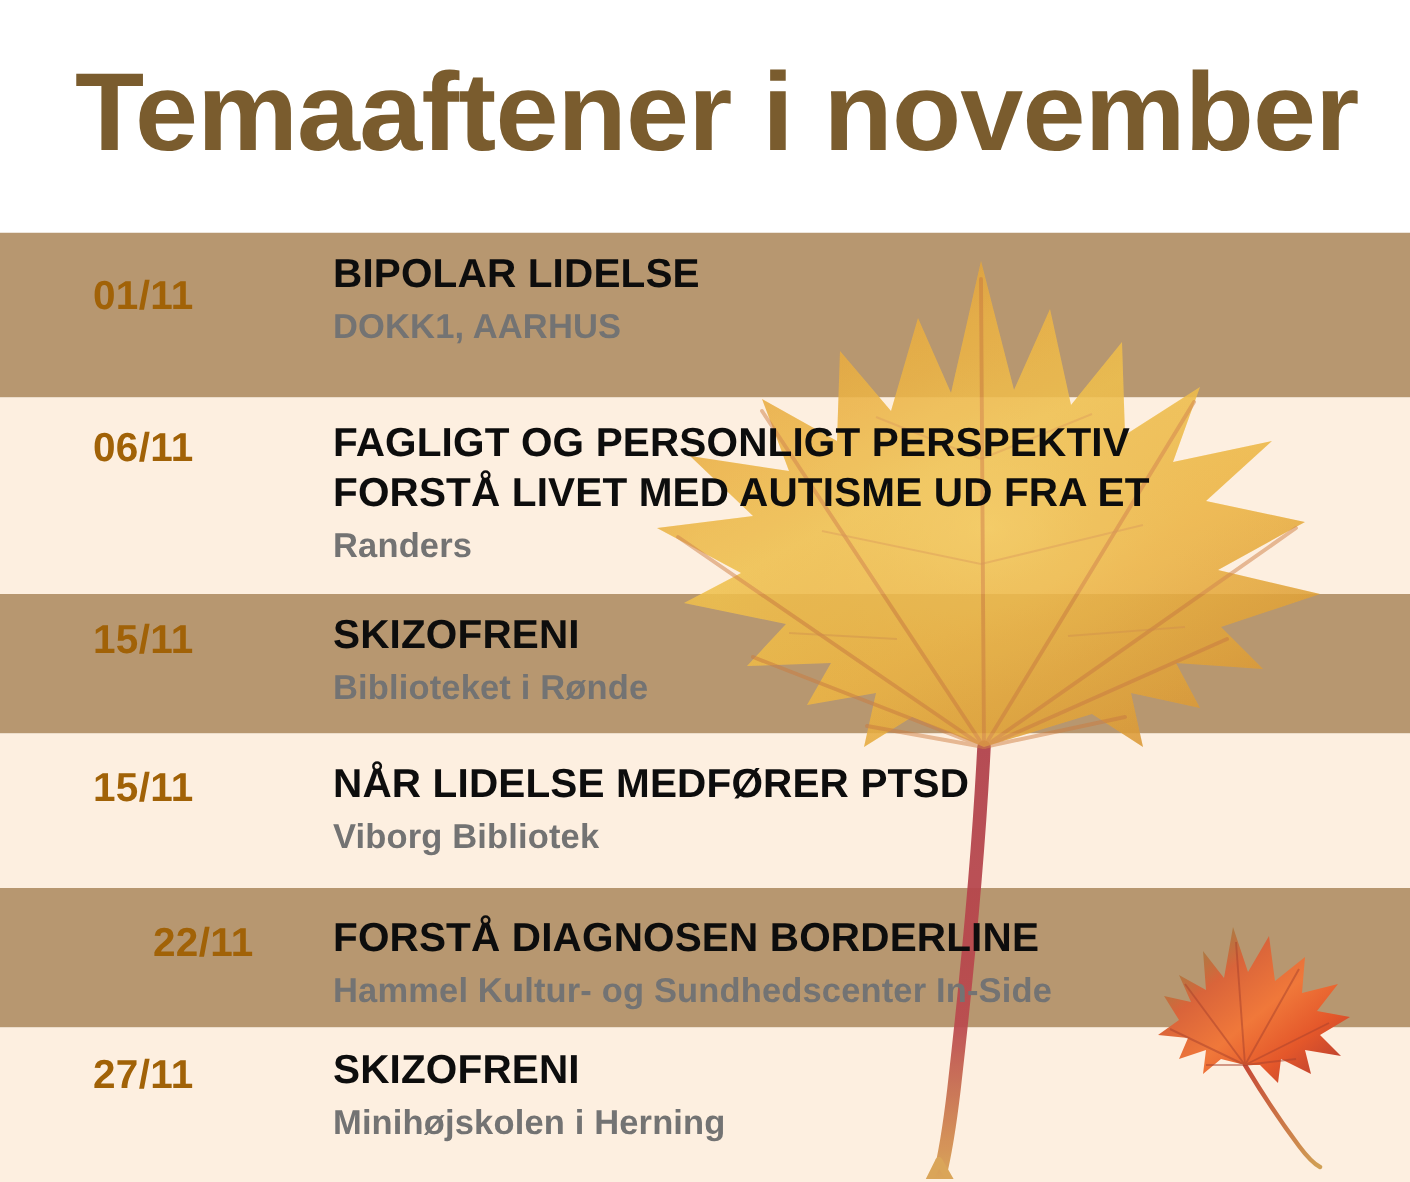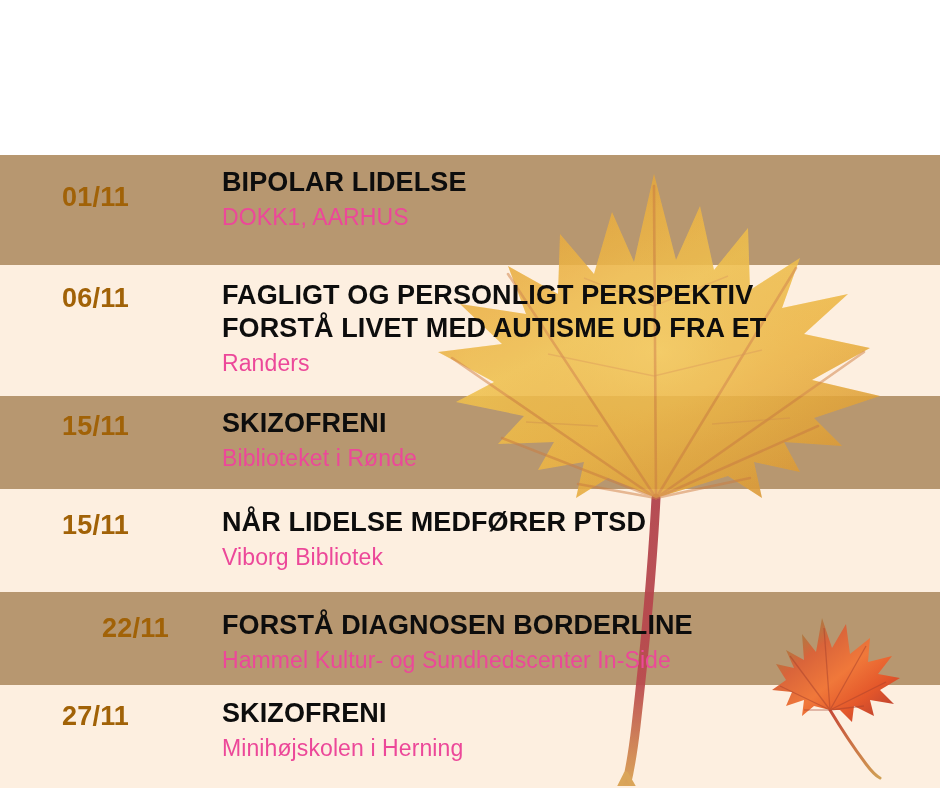--- a/index.html
+++ b/index.html
@@ -85,41 +85,44 @@
     font-size:27px;
     line-height:33px;
     font-weight:700;
     color:#0d0d0d;
     letter-spacing:0.1px;
     white-space:nowrap;
   }
   .row-venue {
     font-size:23px;
     line-height:30px;
-    font-weight:400;
-    color:#ec4899;
+    font-weight:700;
+    color:#737373;
     letter-spacing:0.1px;
     white-space:nowrap;
     margin-top:3px;
   }
 </style>
 </head>
 <body>
 
 <div id="poster">
 
   <div id="bands">
       <div class="band" style="top: 155px; height: 110px; background: rgb(183, 151, 112);"></div>
       <div class="band" style="top: 265px; height: 131px; background: rgb(253, 239, 224);"></div>
       <div class="band" style="top: 396px; height: 93px; background: rgb(183, 151, 112);"></div>
       <div class="band" style="top: 489px; height: 103px; background: rgb(253, 239, 224);"></div>
       <div class="band" style="top: 592px; height: 93px; background: rgb(183, 151, 112);"></div>
       <div class="band" style="top: 685px; height: 103px; background: rgb(253, 239, 224);"></div>
     </div>
 
+  <div id="header">
+    <div id="poster-title">Temaaftener i november</div>
+  </div>
 
   <div id="art-layer">
 
     <svg id="big-leaf" viewBox="0 0 512 660">
       <defs>
         <linearGradient id="gBig" x1="0.15" y1="0" x2="0.85" y2="1">
           <stop offset="0%" stop-color="#dd9a3b"></stop>
           <stop offset="18%" stop-color="#e9ad42"></stop>
           <stop offset="42%" stop-color="#f2c551"></stop>
           <stop offset="65%" stop-color="#eeb845"></stop>

